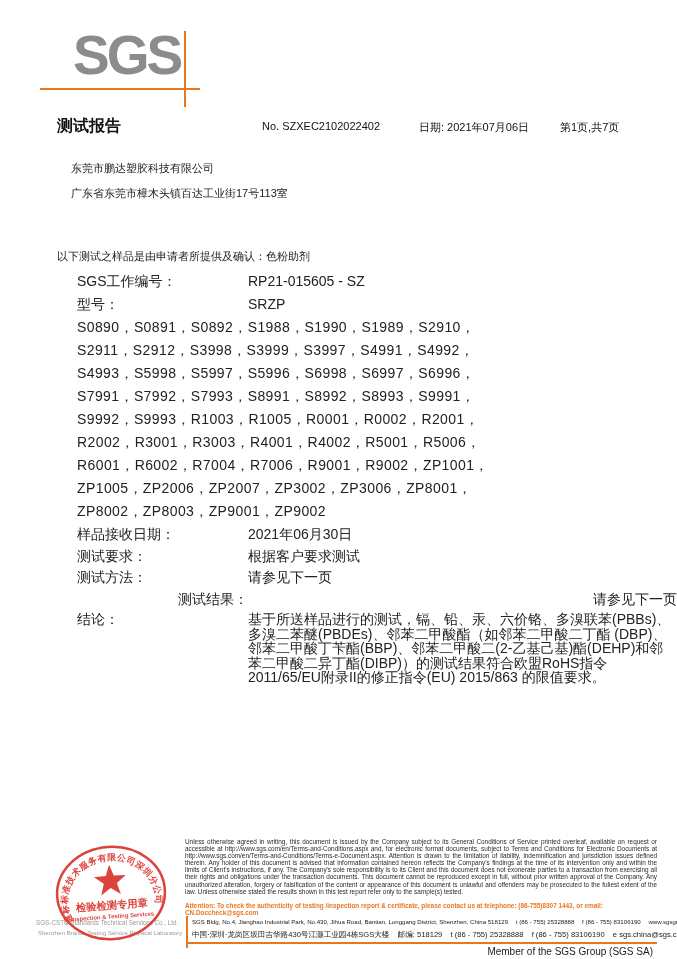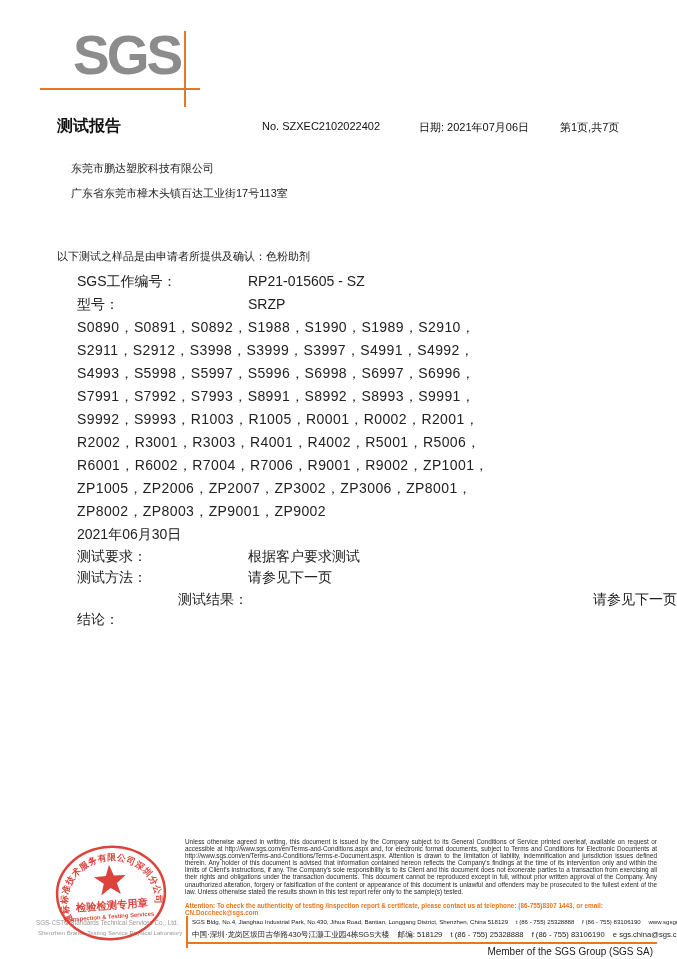--- a/index.html
+++ b/index.html
@@ -108,20 +108,21 @@
         <div class="ref-line">S7991，S7992，S7993，S8991，S8992，S8993，S9991，</div>
         <div class="ref-line">S9992，S9993，R1003，R1005，R0001，R0002，R2001，</div>
         <div class="ref-line">R2002，R3001，R3003，R4001，R4002，R5001，R5006，</div>
         <div class="ref-line">R6001，R6002，R7004，R7006，R9001，R9002，ZP1001，</div>
         <div class="ref-line">ZP1005，ZP2006，ZP2007，ZP3002，ZP3006，ZP8001，</div>
         <div class="ref-line">ZP8002，ZP8003，ZP9001，ZP9002</div>
       </div>
     </div>
 
     <div class="frow r-recv">
+      <div class="lbl">样品接收日期：</div>
       <div class="val">2021年06月30日</div>
     </div>
 
 
     <div class="frow r-req">
       <div class="lbl">测试要求：</div>
       <div class="val">根据客户要求测试</div>
     </div>
 
     <div class="frow r-meth">
@@ -129,20 +130,21 @@
       <div class="val">请参见下一页</div>
     </div>
 
     <div class="frow r-res">
       <div class="lbl">测试结果：</div>
       <div class="val">请参见下一页</div>
     </div>
 
     <div class="frow r-concl">
       <div class="lbl">结论：</div>
+      <div class="val">基于所送样品进行的测试，镉、铅、汞、六价铬、多溴联苯(PBBs)、多溴二苯醚(PBDEs)、邻苯二甲酸酯（如邻苯二甲酸二丁酯 (DBP)、邻苯二甲酸丁苄酯(BBP)、邻苯二甲酸二(2-乙基己基)酯(DEHP)和邻苯二甲酸二异丁酯(DIBP)）的测试结果符合欧盟RoHS指令2011/65/EU附录II的修正指令(EU) 2015/863 的限值要求。</div>
     </div>
 
   </div>
 
   <div class="footer">
 
     <div class="legal">Unless otherwise agreed in writing, this document is issued by the Company subject to its General Conditions of Service printed overleaf, available on request or accessible at http://www.sgs.com/en/Terms-and-Conditions.aspx and, for electronic format documents, subject to Terms and Conditions for Electronic Documents at http://www.sgs.com/en/Terms-and-Conditions/Terms-e-Document.aspx. Attention is drawn to the limitation of liability, indemnification and jurisdiction issues defined therein. Any holder of this document is advised that information contained hereon reflects the Company's findings at the time of its intervention only and within the limits of Client's instructions, if any. The Company's sole responsibility is to its Client and this document does not exonerate parties to a transaction from exercising all their rights and obligations under the transaction documents. This document cannot be reproduced except in full, without prior written approval of the Company. Any unauthorized alteration, forgery or falsification of the content or appearance of this document is unlawful and offenders may be prosecuted to the fullest extent of the law. Unless otherwise stated the results shown in this test report refer only to the sample(s) tested.</div>
     <div class="attention">Attention: To check the authenticity of testing /inspection report &amp; certificate, please contact us at telephone: (86-755)8307 1443, or email: CN.Doccheck@sgs.com</div>
 
     <div class="addr-vline"></div>

